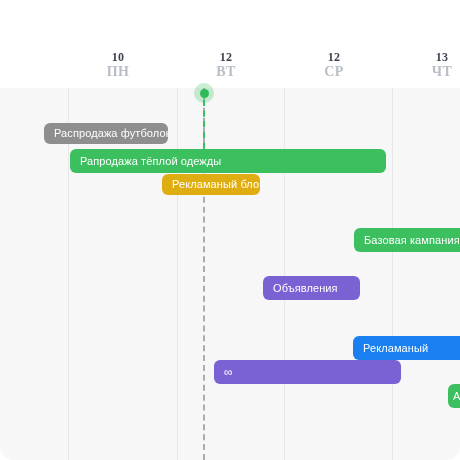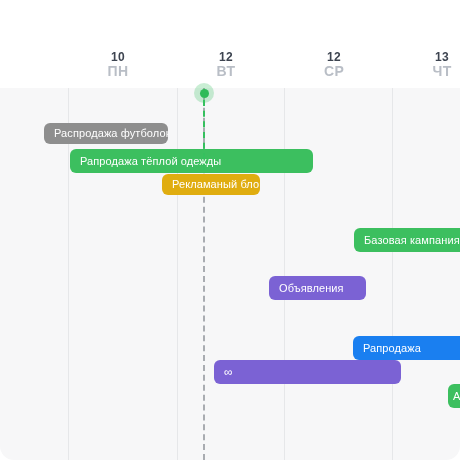--- a/index.html
+++ b/index.html
@@ -10,21 +10,21 @@
     -webkit-font-smoothing:antialiased;
   }
   #root{
     position:relative;width:460px;height:460px;
     background:#ffffff;border-radius:14px;overflow:hidden;
   }
 
   
   .header{
     position:absolute;left:0;top:0;width:460px;height:88px;
-    background:#ffffff;z-index:5;
+    background:#ffffff;z-index:5;font-family:Liberation Serif, serif;
   }
   .day-col{
     position:absolute;top:50px;width:64px;text-align:center;
   }
   .day-num{
     font-size:12px;font-weight:bold;color:#3d4450;line-height:14px;
     letter-spacing:.3px;
   }
   .day-dow{
     font-size:14px;font-weight:bold;color:#b9bec6;line-height:13px;
@@ -89,38 +89,38 @@
     <div class="vline" style="left:177px"></div>
     <div class="vline" style="left:284px"></div>
     <div class="vline" style="left:392px"></div>
 
     <div class="today-line" style="left:203px"></div>
 
     <div class="bar gray" style="left:44px;top:35px;width:124px">
       <span class="lbl">Распродажа футболок</span>
     </div>
 
-    <div class="bar tall green" style="left:70px;top:61px;width:243px">
+    <div class="bar tall green" style="left:70px;top:61px;width:316px">
       <span class="lbl">Рапродажа тёплой одежды</span>
     </div>
 
     <div class="bar amber" style="left:162px;top:86px;width:98px">
       <span class="lbl">Рекламаный блок</span>
     </div>
 
     <div class="bar tall green" style="left:354px;top:140px;width:112px">
       <span class="lbl">Базовая кампания</span>
     </div>
 
-    <div class="bar tall purple" style="left:269px;top:188px;width:97px">
+    <div class="bar tall purple" style="left:263px;top:188px;width:97px">
       <span class="lbl">Объявления</span>
     </div>
 
     <div class="bar tall blue" style="left:353px;top:248px;width:113px">
-      <span class="lbl">Рапродажа</span>
+      <span class="lbl">Рекламаный</span>
     </div>
 
     <div class="bar tall purple" style="left:214px;top:272px;width:187px">
       <span class="inf">∞</span>
     </div>
 
     <div class="bar tall green" style="left:448px;top:296px;width:18px;padding:0 5px">
       <span class="lbl">А</span>
     </div>
   </div>

